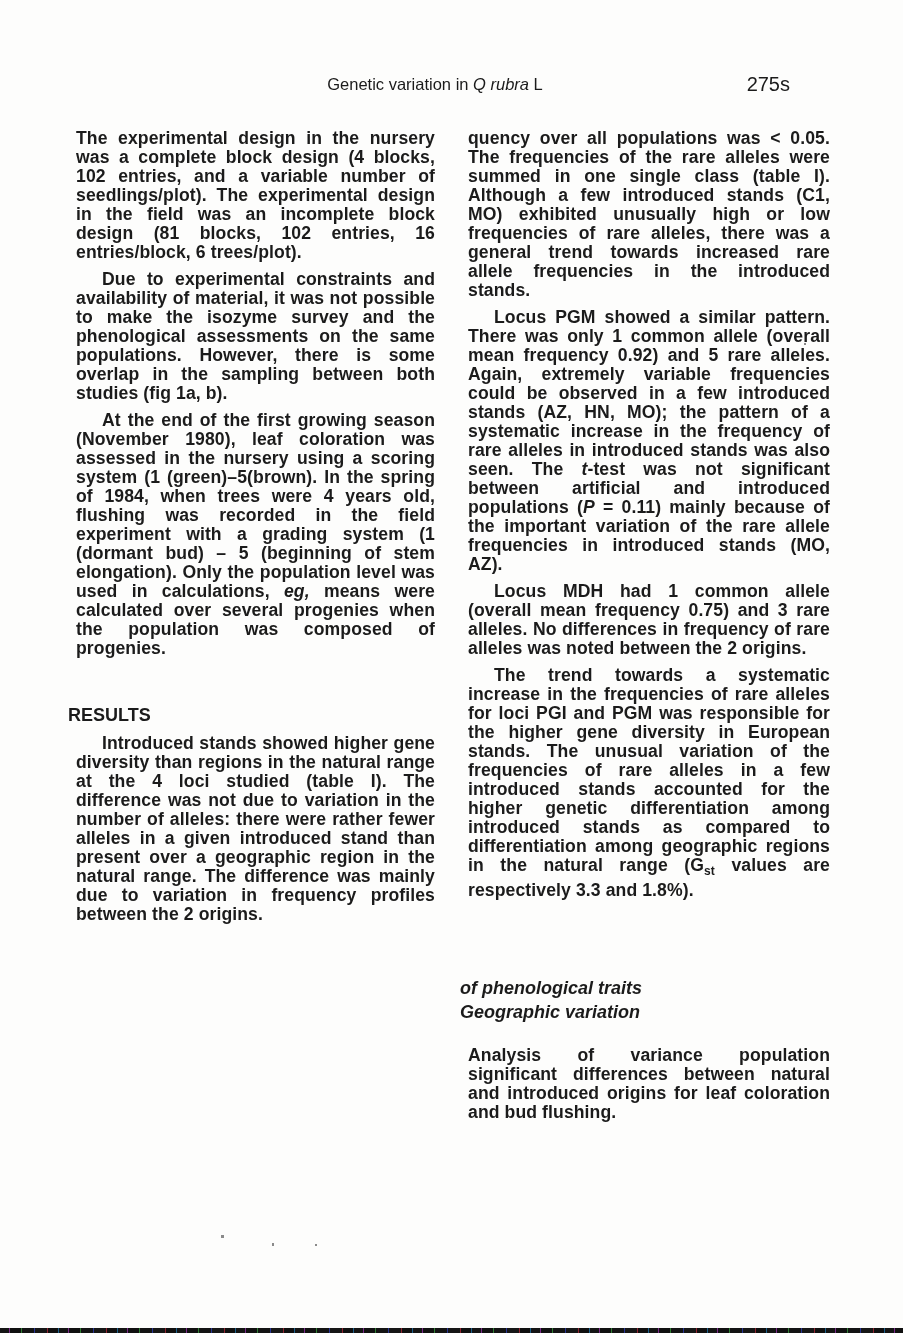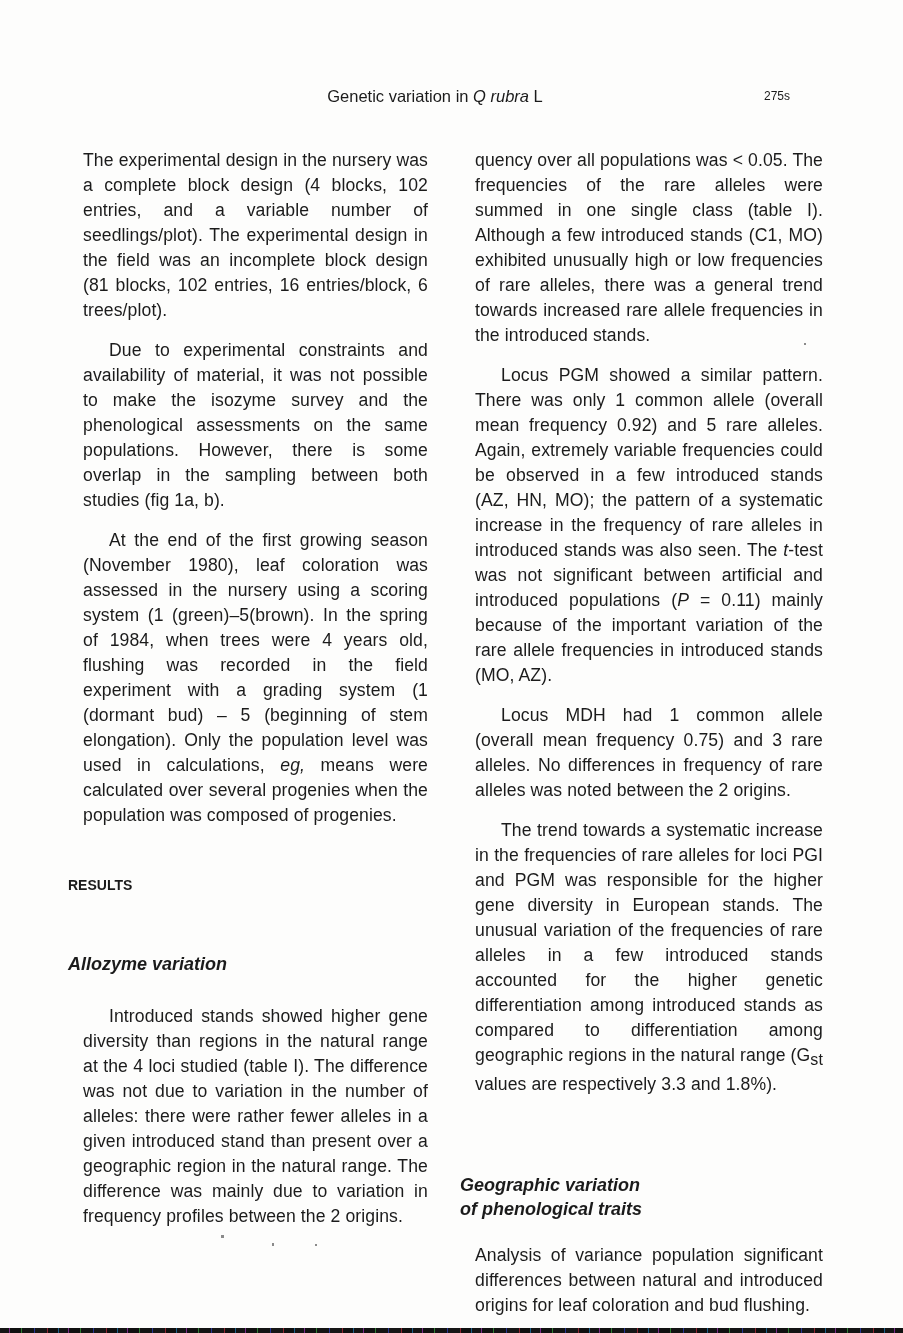--- a/index.html
+++ b/index.html
@@ -10,69 +10,70 @@
     margin: 0 auto;
     background: #fdfdfc;
     overflow: hidden;
     font-family: "Liberation Sans", sans-serif;
     color: #1b1b1b;
     box-sizing: border-box;
   }
   .content {
     position: absolute;
     left: 68px;
-    top: 86px;
+    top: 74px;
     width: 770px;
   }
   .running-header {
     position: relative;
     height: 20px;
     font-size: 16.5px;
     line-height: 20px;
     text-align: center;
     margin-bottom: 27px;
   }
   .running-title { display: inline-block; transform: translateX(-18px); }
   .page-number {
     position: absolute;
     right: 48px;
     top: 0;
-    font-size: 12px;
+    font-size: 20px;
   }
   .columns {
     display: flex;
     gap: 17px;
   }
   .col { width: 375px; }
   #col-right { width: 378px; }
   .para {
-    margin: 15px;
+    margin: 8px;
     font-size: 17.6px;
-    line-height: 25px;
+    line-height: 19px;
     text-align: justify;
     letter-spacing: 0.1px;
+    font-weight: bold;
   }
   .para + .para { margin-top: 2px; }
   .para.ind { text-indent: 26px; }
   .h1 {
     font-weight: bold;
-    font-size: 14px;
+    font-size: 18px;
     line-height: 22px;
     margin: 46px 0 0 0;
   }
   .h2 {
     font-weight: bold;
     font-style: italic;
     font-size: 18px;
     line-height: 24px;
     margin: 56px 0 28px 0;
   }
   #col-right .h2 { margin-top: 76px; margin-bottom: 22px; }
   .it { font-style: italic; }
-  .sub { font-size: 16px; vertical-align: -4px; }
+  .sub { font-size: 12px; vertical-align: -4px; }
   .speck {
     position: absolute;
     background: #8a8a8a;
     width: 3px; height: 3px;
   }
   .scan-bar {
     position: absolute;
     left: 0; bottom: 0;
     width: 100%; height: 5px;
     background: repeating-linear-gradient(90deg,
@@ -89,33 +90,30 @@
     <div class="running-header">
       <span class="running-title"><span>Genetic variation in </span><span class="it">Q rubra</span><span> L</span></span>
       <span class="page-number">275s</span>
     </div>
     <div class="columns">
       <div class="col" id="col-left">
           <p class="para"><span>The experimental design in the nursery was a complete block design (4 blocks, 102 entries, and a variable number of seedlings/plot). The experimental design in the field was an incomplete block design (81 blocks, 102 entries, 16 entries/block, 6 trees/plot).</span></p>
           <p class="para ind"><span>Due to experimental constraints and availability of material, it was not possible to make the isozyme survey and the phenological assessments on the same populations. However, there is some overlap in the sampling between both studies (fig 1a, b).</span></p>
           <p class="para ind"><span>At the end of the first growing season (November 1980), leaf coloration was assessed in the nursery using a scoring system (1 (green)–5(brown). In the spring of 1984, when trees were 4 years old, flushing was recorded in the field experiment with a grading system (1 (dormant bud) – 5 (beginning of stem elongation). Only the population level was used in calculations, </span><span class="it">eg,</span><span> means were calculated over several progenies when the population was composed of progenies.</span></p>
           <div class="h1">RESULTS</div>
-          <div class="h2">
-            <div>Allozyme variation</div>
-          </div>
           <p class="para ind"><span>Introduced stands showed higher gene diversity than regions in the natural range at the 4 loci studied (table I). The difference was not due to variation in the number of alleles: there were rather fewer alleles in a given introduced stand than present over a geographic region in the natural range. The difference was mainly due to variation in frequency profiles between the 2 origins.</span></p>
         </div>
       <div class="col" id="col-right">
           <p class="para"><span>quency over all populations was &lt; 0.05. The frequencies of the rare alleles were summed in one single class (table I). Although a few introduced stands (C1, MO) exhibited unusually high or low frequencies of rare alleles, there was a general trend towards increased rare allele frequencies in the introduced stands.</span></p>
           <p class="para ind"><span>Locus PGM showed a similar pattern. There was only 1 common allele (overall mean frequency 0.92) and 5 rare alleles. Again, extremely variable frequencies could be observed in a few introduced stands (AZ, HN, MO); the pattern of a systematic increase in the frequency of rare alleles in introduced stands was also seen. The </span><span class="it">t</span><span>-test was not significant between artificial and introduced populations (</span><span class="it">P</span><span> = 0.11) mainly because of the important variation of the rare allele frequencies in introduced stands (MO, AZ).</span></p>
           <p class="para ind"><span>Locus MDH had 1 common allele (overall mean frequency 0.75) and 3 rare alleles. No differences in frequency of rare alleles was noted between the 2 origins.</span></p>
           <p class="para ind"><span>The trend towards a systematic increase in the frequencies of rare alleles for loci PGI and PGM was responsible for the higher gene diversity in European stands. The unusual variation of the frequencies of rare alleles in a few introduced stands accounted for the higher genetic differentiation among introduced stands as compared to differentiation among geographic regions in the natural range (G</span><span class="sub">st</span><span> values are respectively 3.3 and 1.8%).</span></p>
           <div class="h2">
+            <div>of phenological traits</div>
             <div>Geographic variation</div>
-            <div>of phenological traits</div>
           </div>
           <p class="para"><span>Analysis of variance population significant differences between natural and introduced origins for leaf coloration and bud flushing.</span></p>
         </div>
     </div>
   </div>
 
   <div class="speck" style="left:221px; top:1235px;"></div>
   <div class="speck" style="left:272px; top:1243px; width:2px;"></div>
   <div class="speck" style="left:315px; top:1244px; width:2px; height:2px;"></div>
   <div class="speck" style="left:804px; top:343px; width:2px; height:2px;"></div>

